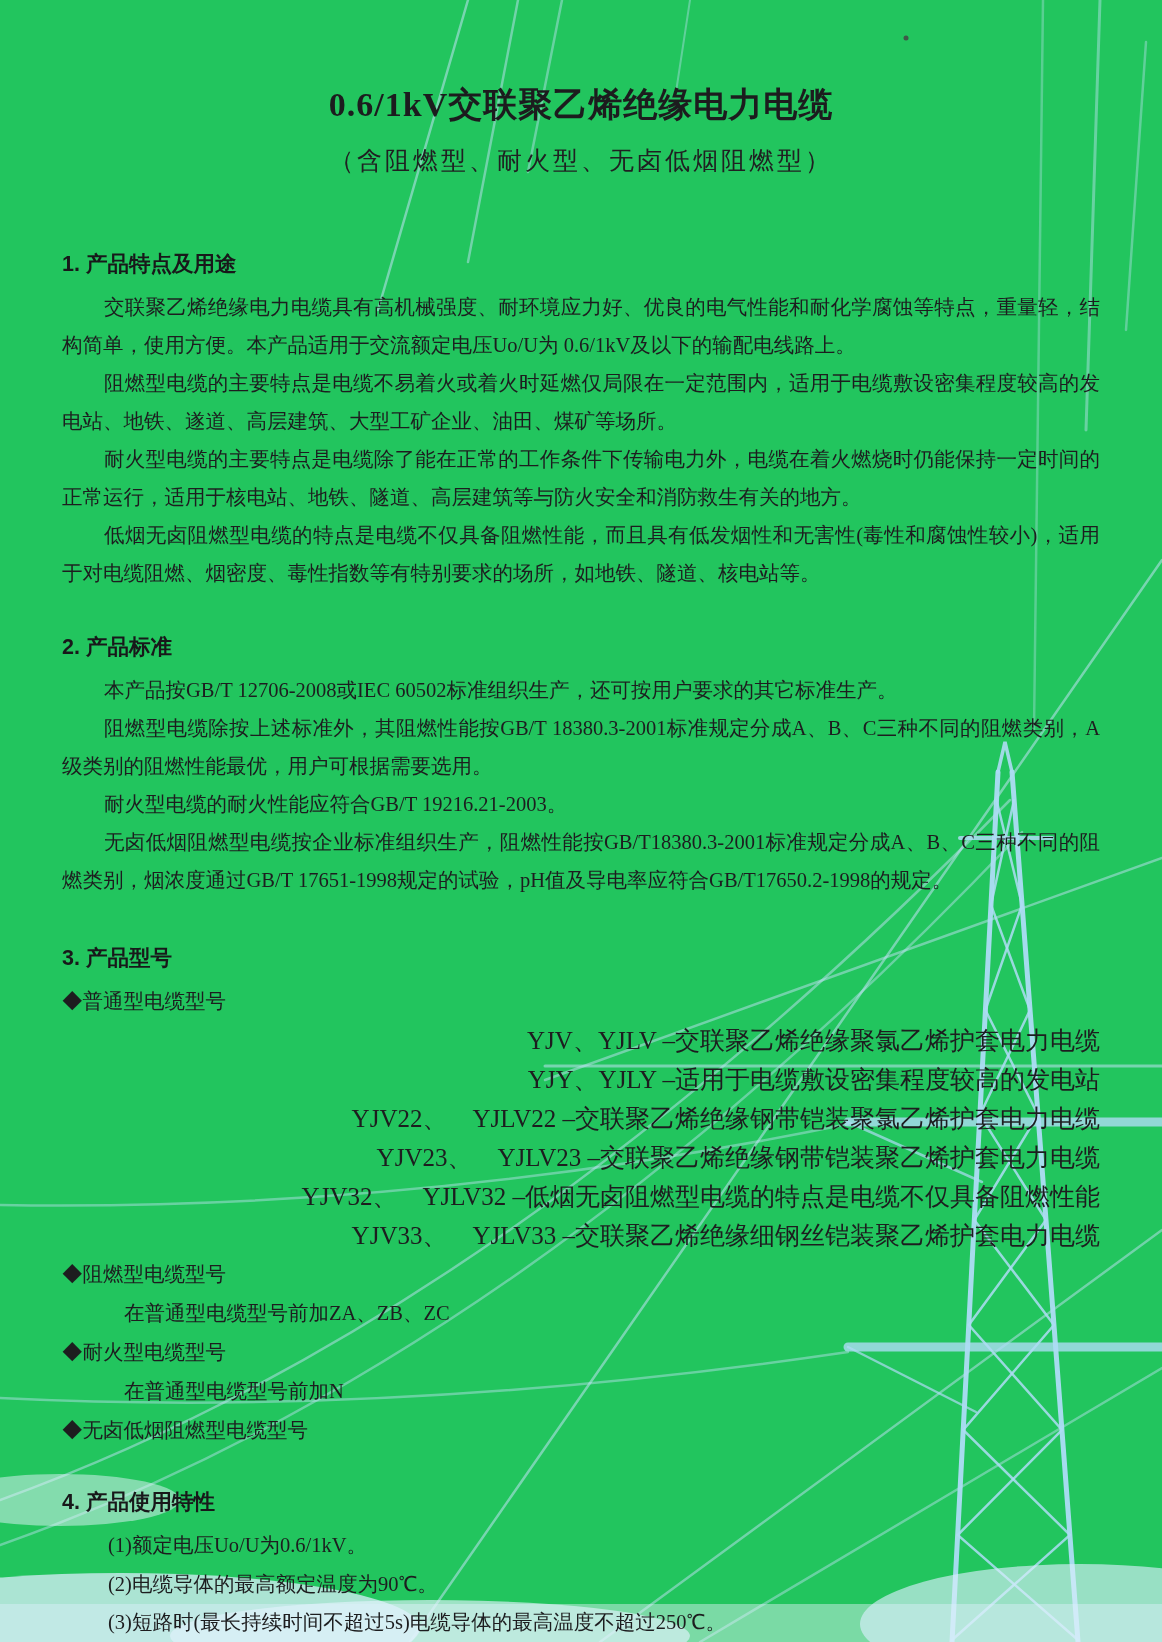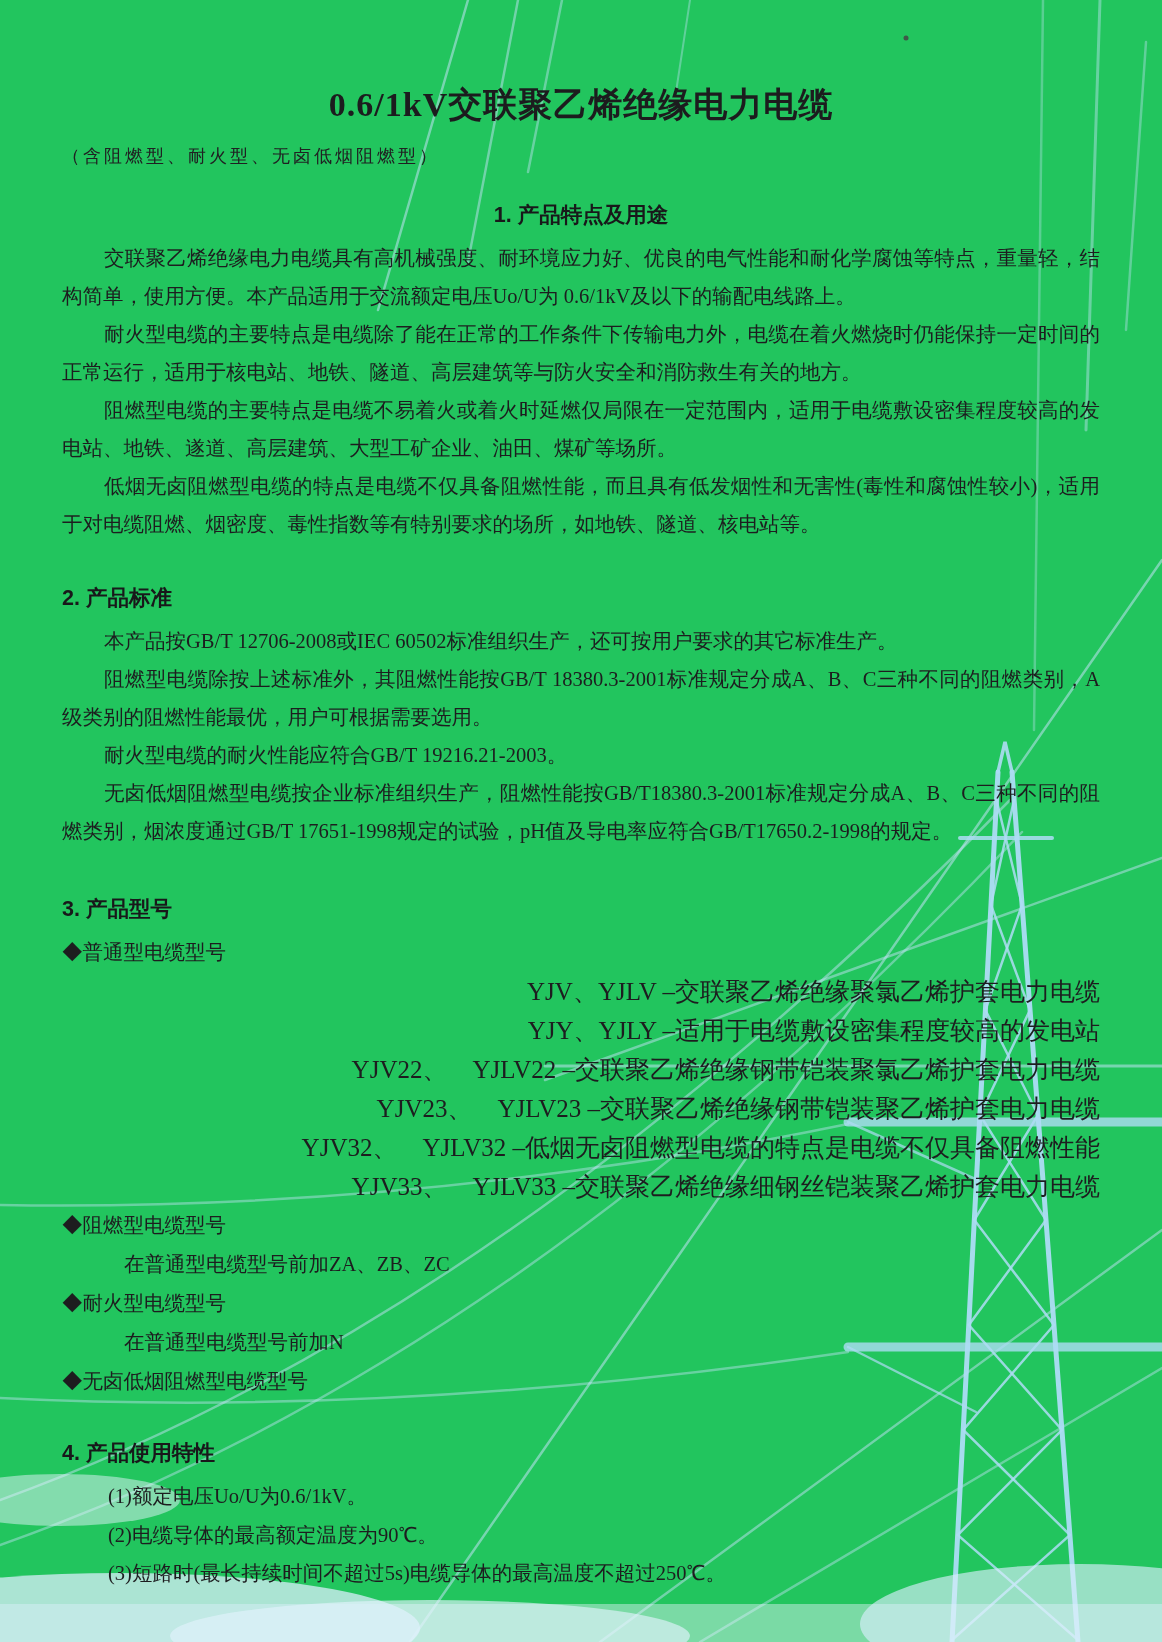--- a/index.html
+++ b/index.html
@@ -2,24 +2,24 @@
 <html><head>
 <meta charset="utf-8">
 <style>
   html,body { margin:0; padding:0; }
   body { width:1162px; height:1642px; background:#e9e9e4; font-family:"Liberation Serif", serif; }
   .page { position:relative; width:1162px; height:1642px; background:#22c55e; overflow:hidden; }
   .wm { position:absolute; left:0; top:0; width:1162px; height:1642px; }
   .content { position:absolute; left:0; top:0; right:0; padding:0 62px; }
 
   h1.title { margin:82px 0 0; text-align:center; font-weight:bold; font-size:34px; letter-spacing:1px; color:#1c1c1e; }
-  .subtitle { text-align:left; font-size:18px; margin-top:16px; letter-spacing:3px; color:#202022; }
+  .subtitle { text-align:center; font-size:25px; margin-top:16px; letter-spacing:3px; color:#202022; }
 
   h2.sec { font-family:"Liberation Sans", sans-serif; font-weight:bold; font-size:21.5px; color:#18181a; margin:0 0 10px; }
-  .s1 h2 { margin-top:32px;text-align:center; }
+  .s1 h2 { margin-top:72px; }
   .s2 h2 { margin-top:40px; }
   .s3 h2 { margin-top:44px; }
   .s4 h2 { margin-top:37px; }
 
   .para { font-size:20.5px; line-height:38px; text-align:justify; text-indent:2.05em; margin:0; color:#1d1d1f; }
 
   .group-label { font-size:20.5px; line-height:39px; color:#1d1d1f; }
   .model-row { margin-left:36px; font-size:25px; line-height:39px; color:#1d1d1f; white-space:nowrap;text-align:right; }
   .model-row .code { display:inline-block; width:242px; }
   .group-note { margin-left:62px; font-size:20.5px; line-height:39px; color:#1d1d1f; }
@@ -78,22 +78,22 @@
   </svg>
 
   <div class="content">
 
     <h1 class="title">0.6/1kV交联聚乙烯绝缘电力电缆</h1>
     <div class="subtitle">（含阻燃型、耐火型、无卤低烟阻燃型）</div>
 
     <section class="s1">
       <h2 class="sec">1. 产品特点及用途</h2>
       <p class="para">交联聚乙烯绝缘电力电缆具有高机械强度、耐环境应力好、优良的电气性能和耐化学腐蚀等特点，重量轻，结构简单，使用方便。本产品适用于交流额定电压Uo/U为 0.6/1kV及以下的输配电线路上。</p>
+      <p class="para">阻燃型电缆的主要特点是电缆不易着火或着火时延燃仅局限在一定范围内，适用于电缆敷设密集程度较高的发电站、地铁、遂道、高层建筑、大型工矿企业、油田、煤矿等场所。</p>
       <p class="para">耐火型电缆的主要特点是电缆除了能在正常的工作条件下传输电力外，电缆在着火燃烧时仍能保持一定时间的正常运行，适用于核电站、地铁、隧道、高层建筑等与防火安全和消防救生有关的地方。</p>
-      <p class="para">阻燃型电缆的主要特点是电缆不易着火或着火时延燃仅局限在一定范围内，适用于电缆敷设密集程度较高的发电站、地铁、遂道、高层建筑、大型工矿企业、油田、煤矿等场所。</p>
       <p class="para">低烟无卤阻燃型电缆的特点是电缆不仅具备阻燃性能，而且具有低发烟性和无害性(毒性和腐蚀性较小)，适用于对电缆阻燃、烟密度、毒性指数等有特别要求的场所，如地铁、隧道、核电站等。</p>
     </section>
 
     <section class="s2">
       <h2 class="sec">2. 产品标准</h2>
       <p class="para">本产品按GB/T 12706-2008或IEC 60502标准组织生产，还可按用户要求的其它标准生产。</p>
       <p class="para">阻燃型电缆除按上述标准外，其阻燃性能按GB/T 18380.3-2001标准规定分成A、B、C三种不同的阻燃类别，A级类别的阻燃性能最优，用户可根据需要选用。</p>
       <p class="para">耐火型电缆的耐火性能应符合GB/T 19216.21-2003。</p>
       <p class="para">无卤低烟阻燃型电缆按企业标准组织生产，阻燃性能按GB/T18380.3-2001标准规定分成A、B、C三种不同的阻燃类别，烟浓度通过GB/T 17651-1998规定的试验，pH值及导电率应符合GB/T17650.2-1998的规定。</p>
     </section>

